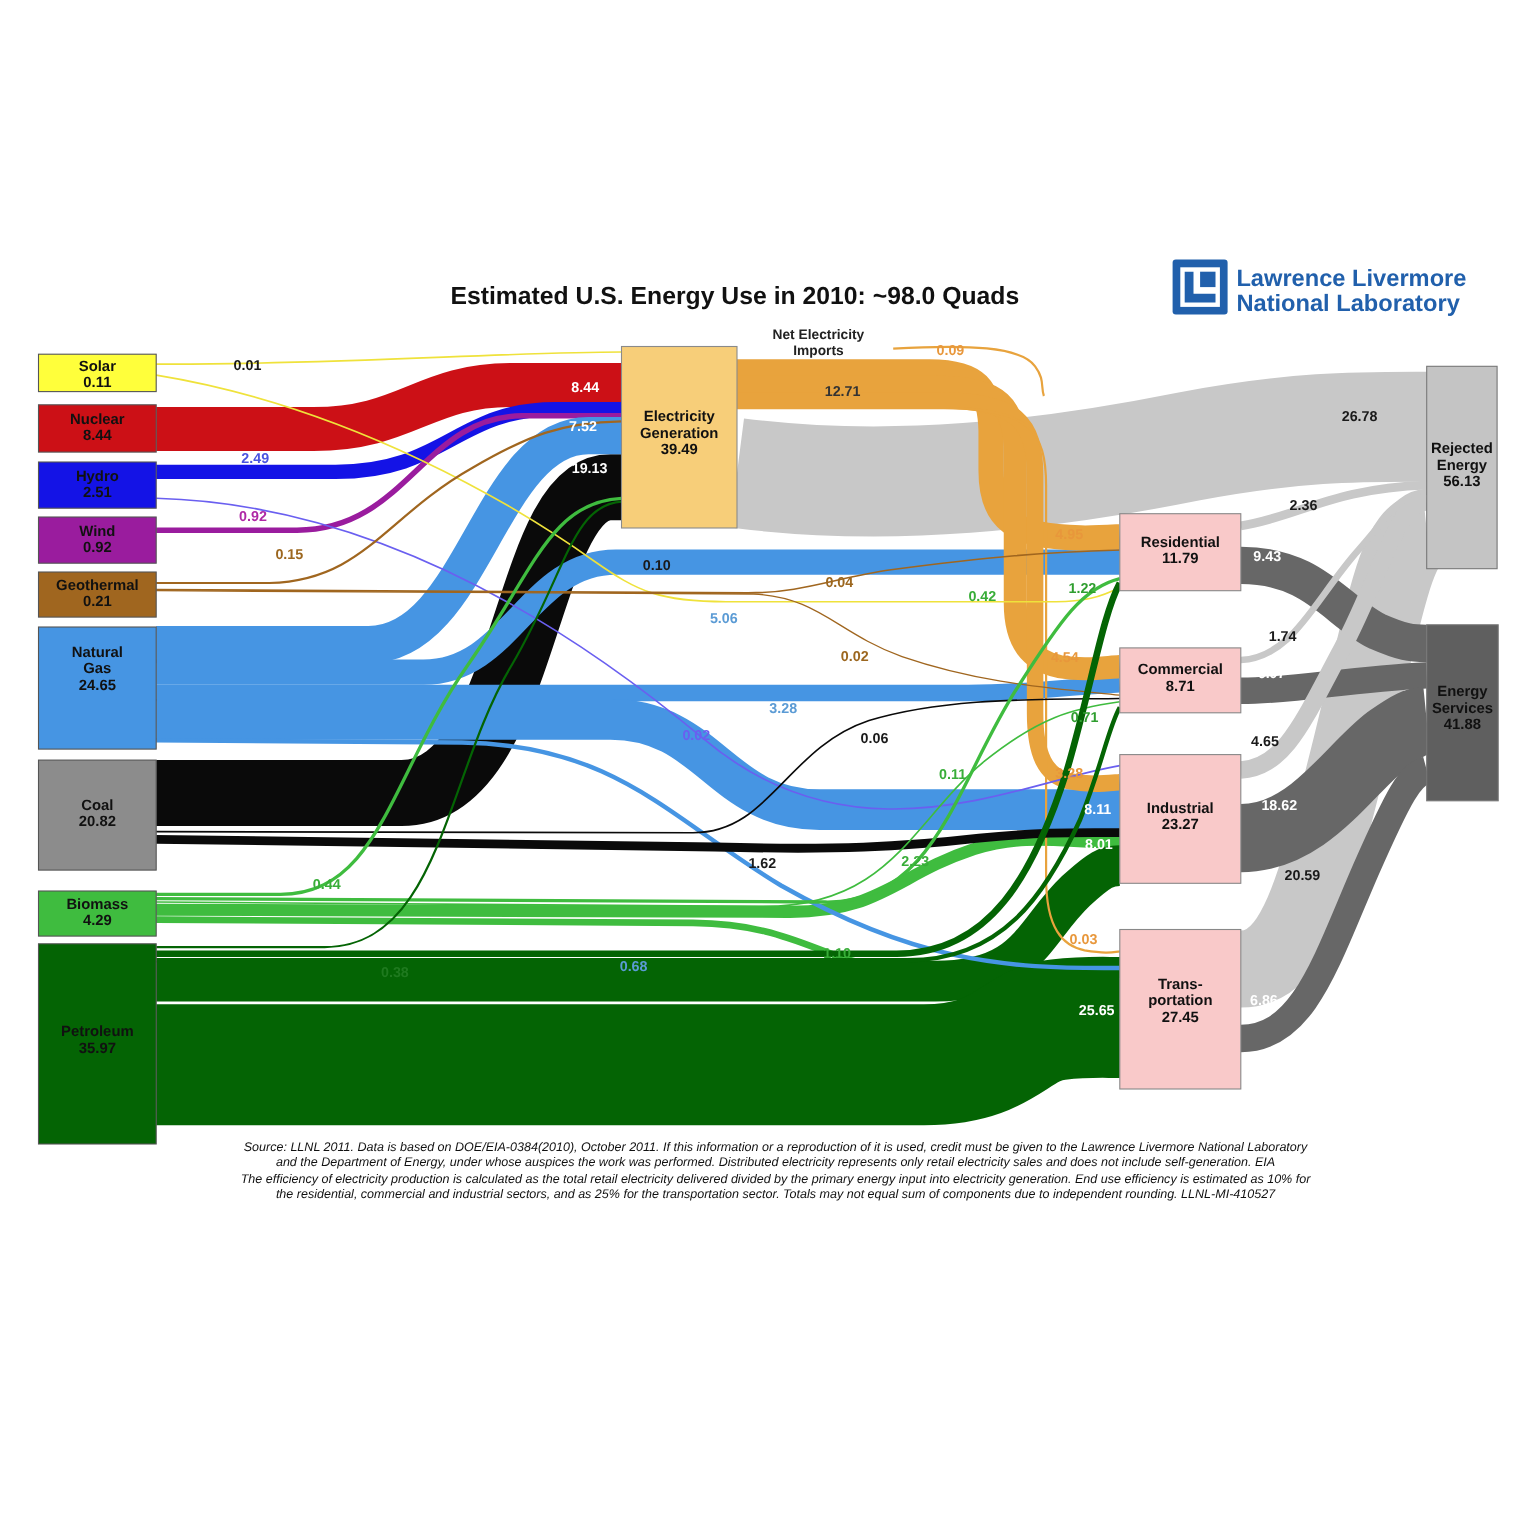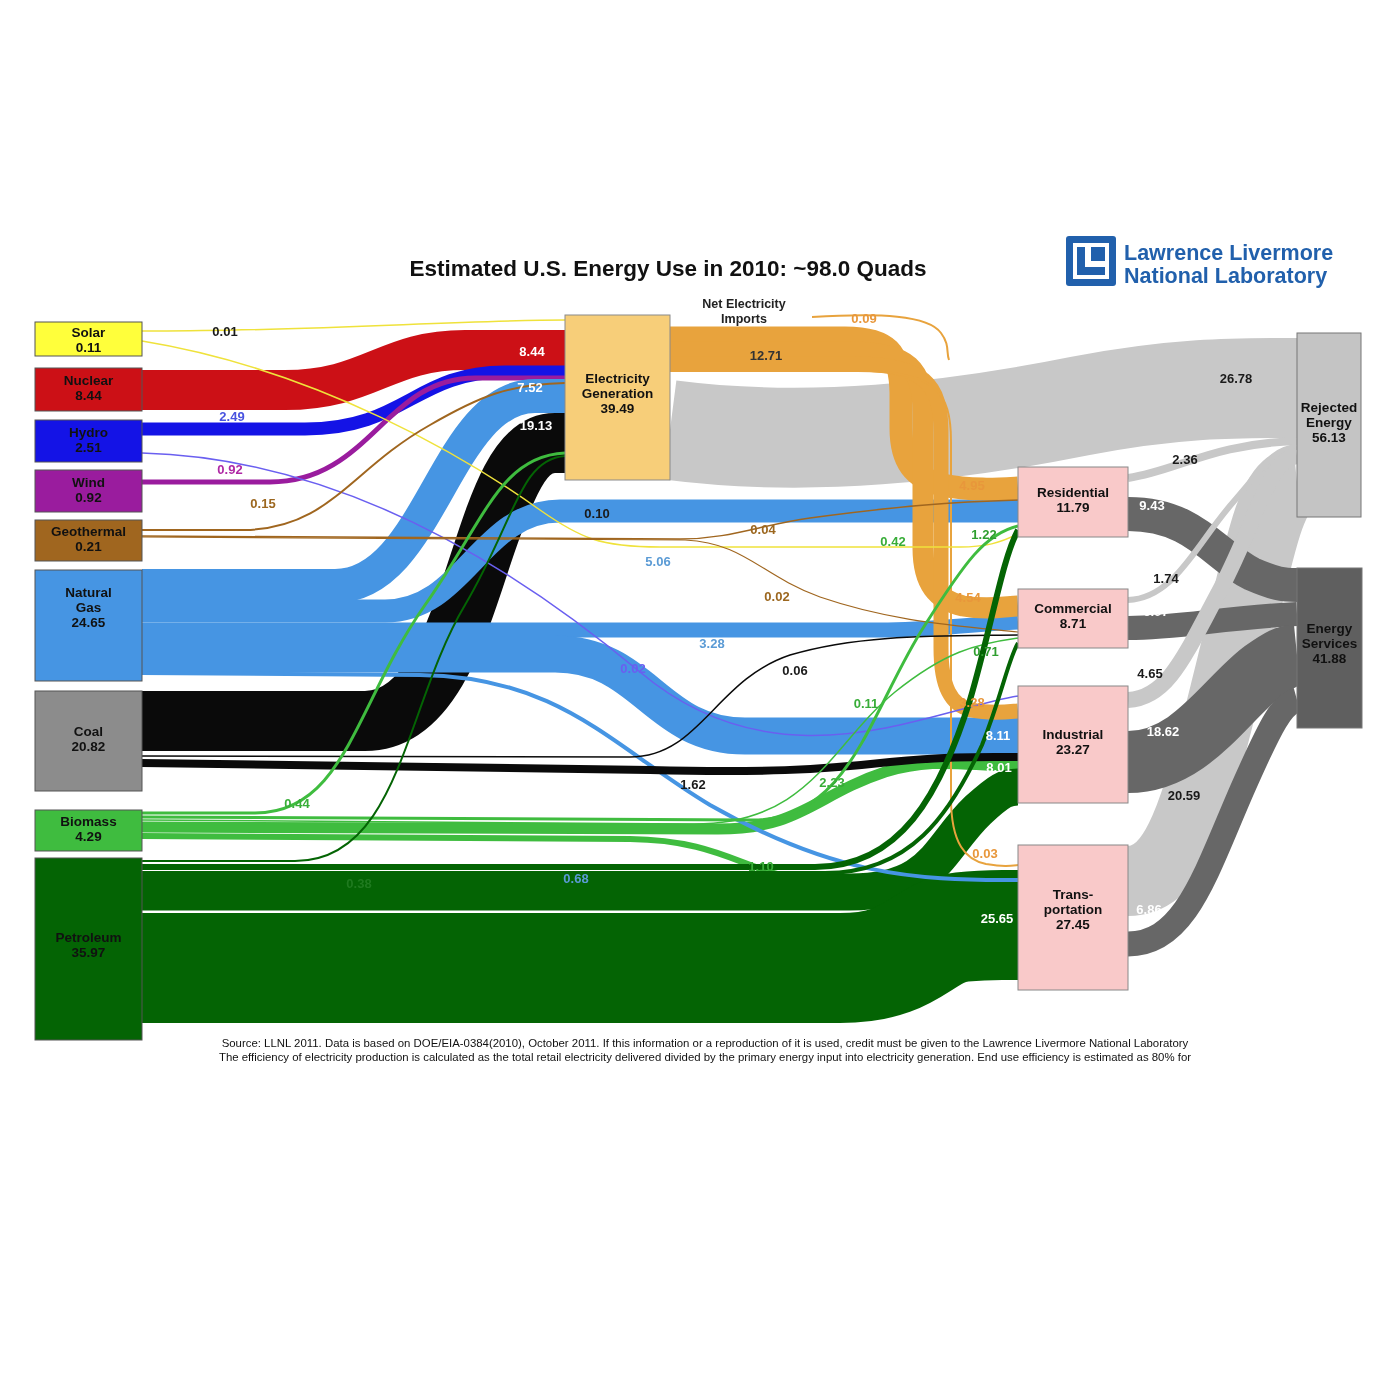--- a/index.html
+++ b/index.html
@@ -5,21 +5,21 @@
   html,body{margin:0;padding:0;background:#ffffff;}
   .canvas{position:relative;width:1400px;height:1400px;background:#fff;font-family:"Liberation Sans",sans-serif;overflow:hidden;}
   svg{position:absolute;left:0;top:0;}
   svg text{font-family:"Liberation Sans","DejaVu Sans",sans-serif;}
   .flow-label{font-size:13px;font-weight:bold;}
   .node-label{font-size:13.5px;font-weight:bold;fill:#111;}
   .title-text{font-size:22.5px;font-weight:bold;fill:#111;}
   .logo-text{font-size:21.5px;font-weight:bold;fill:#2160AC;}
   .imports-label{font-size:12.5px;font-weight:bold;fill:#222;}
   .footer{position:absolute;left:140px;top:1036px;width:1130px;text-align:center;
-          font-size:11.4px;line-height:14.3px;color:#111;font-family:"Liberation Sans",sans-serif;}
+          font-size:11.4px;line-height:14.3px;color:#111;font-family:"Liberation Sans",sans-serif;font-style:italic;}
 </style>
 </head>
 <body>
 
 <div class="canvas">
 <svg width="1400" height="1400" viewBox="0 0 1400 1400">
 
   <g fill="none">
     <path d="M670,430 C810,448 950,432 1080,406 C1180,387 1240,388 1297,388" stroke-width="100" stroke="#C8C8C8"></path>
     <path d="M1128,881 C1180,881 1198,800 1228,680 C1258,560 1268,485 1297,482" stroke-width="70" stroke="#C8C8C8"></path>
@@ -170,15 +170,17 @@
     <rect x="1073" y="243" width="36" height="36" fill="#ffffff"></rect>
     <path d="M1077,247 v28 h28 v-8 h-20 v-20 z" fill="#2160AC"></path>
     <rect x="1091" y="247" width="14" height="14" fill="#2160AC"></rect>
     <text class="logo-text" x="1124" y="260">Lawrence Livermore</text>
     <text class="logo-text" x="1124" y="283">National Laboratory</text>
   </g>
 </svg>
 
 <div class="footer">
   <div>Source: LLNL 2011. Data is based on DOE/EIA-0384(2010), October 2011. If this information or a reproduction of it is used, credit must be given to the Lawrence Livermore National Laboratory</div>
-  <div>The efficiency of electricity production is calculated as the total retail electricity delivered divided by the primary energy input into electricity generation.  End use efficiency is estimated as 80% for</div>
+  <div>and the Department of Energy, under whose auspices the work was performed. Distributed electricity represents only retail electricity sales and does not include self-generation.  EIA</div>
+  <div>The efficiency of electricity production is calculated as the total retail electricity delivered divided by the primary energy input into electricity generation.  End use efficiency is estimated as 10% for</div>
+  <div>the residential, commercial and industrial sectors, and as 25% for the transportation sector.  Totals may not equal sum of components due to independent rounding. LLNL-MI-410527</div>
 </div>
 </div>
 
 </body></html>

